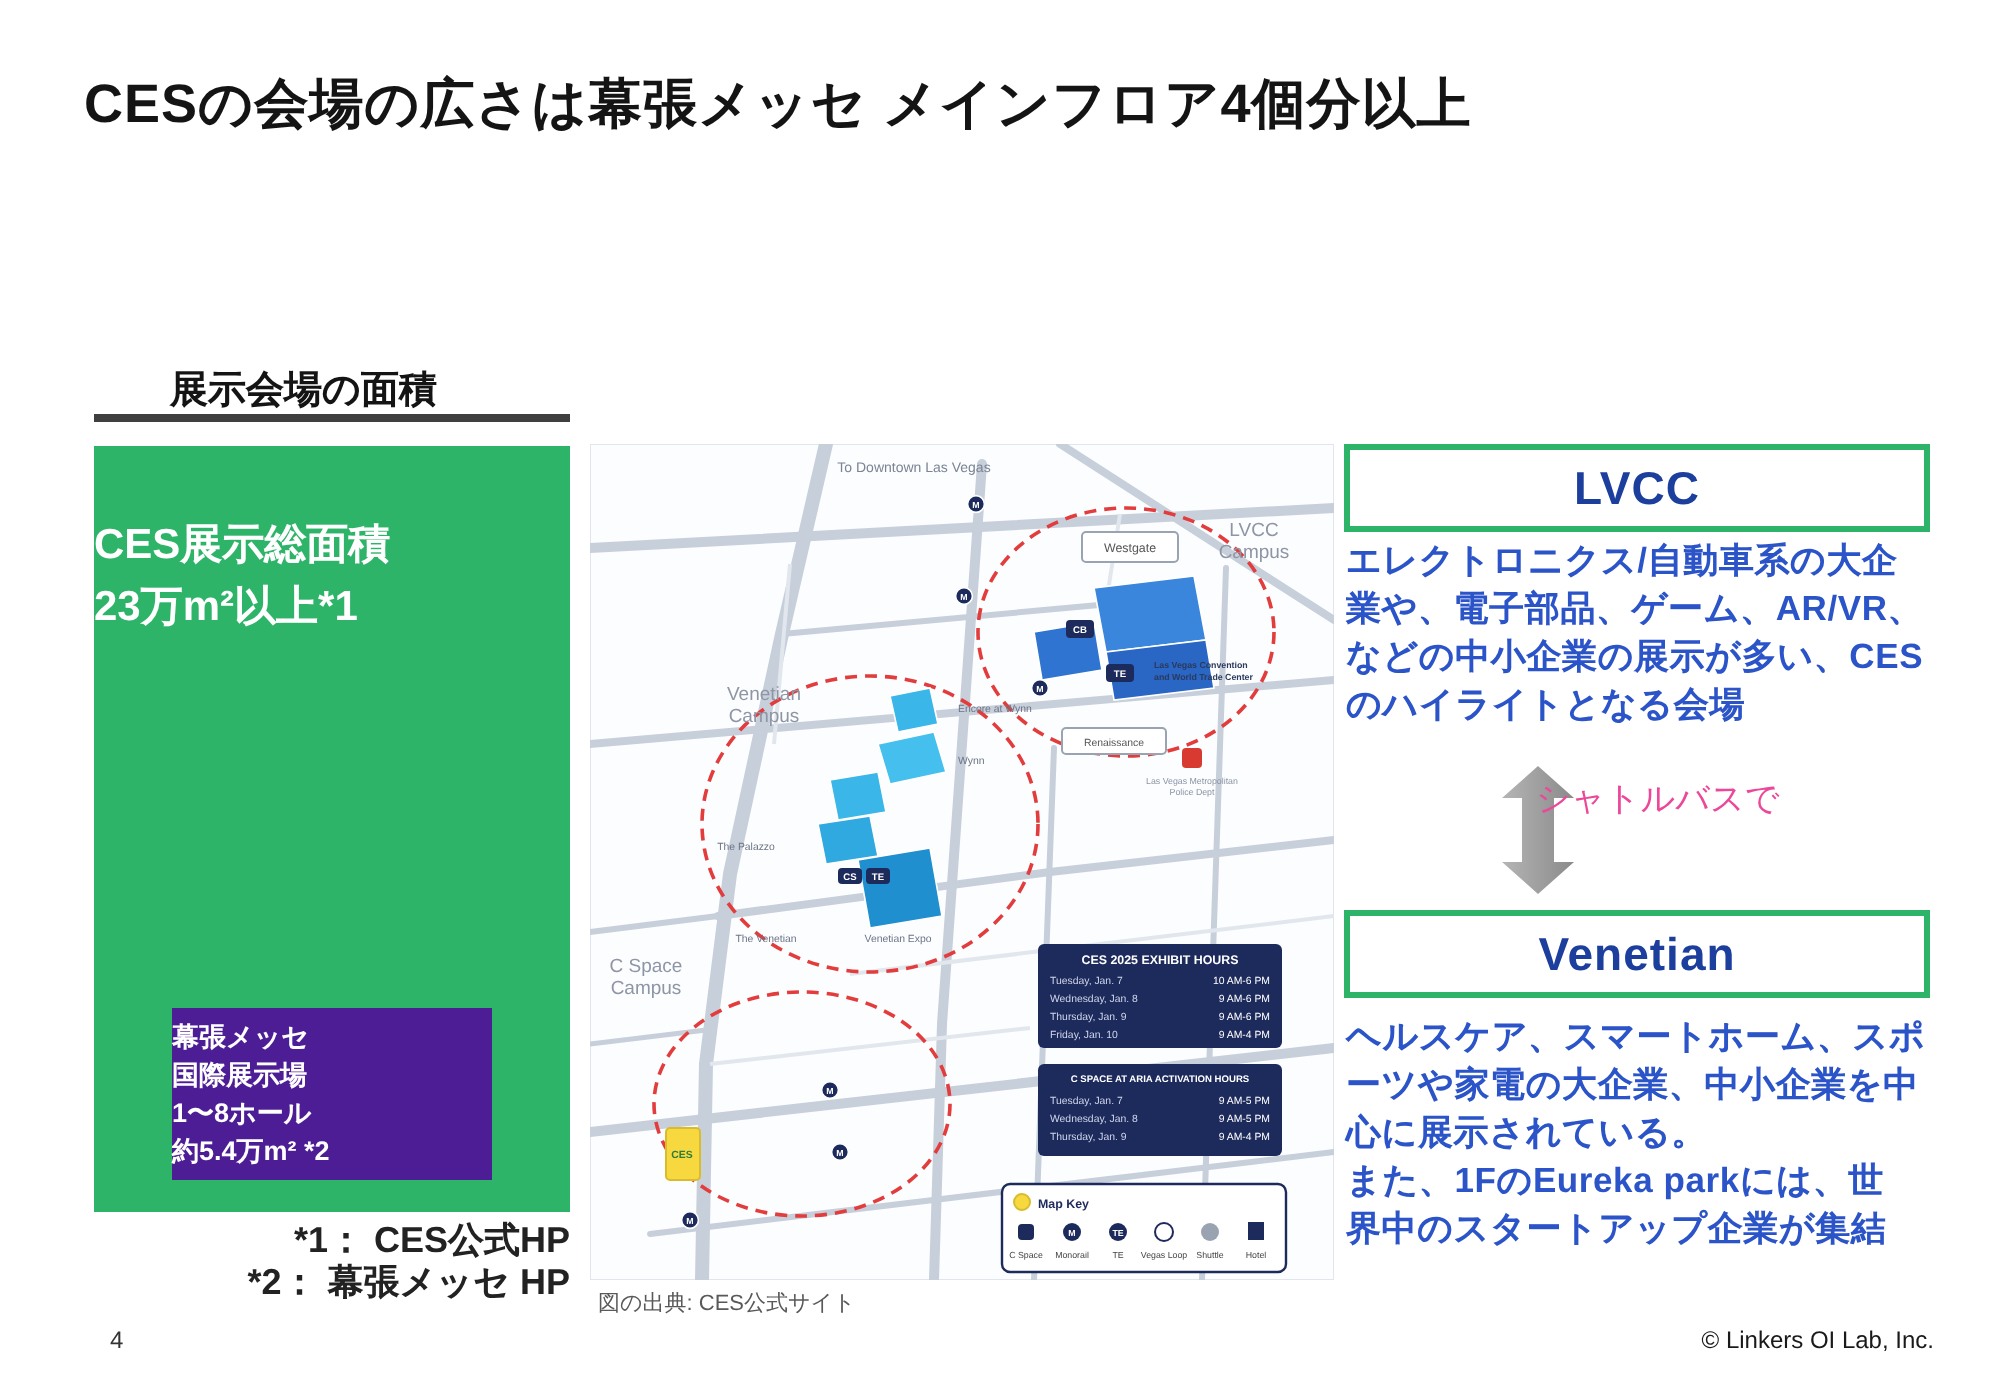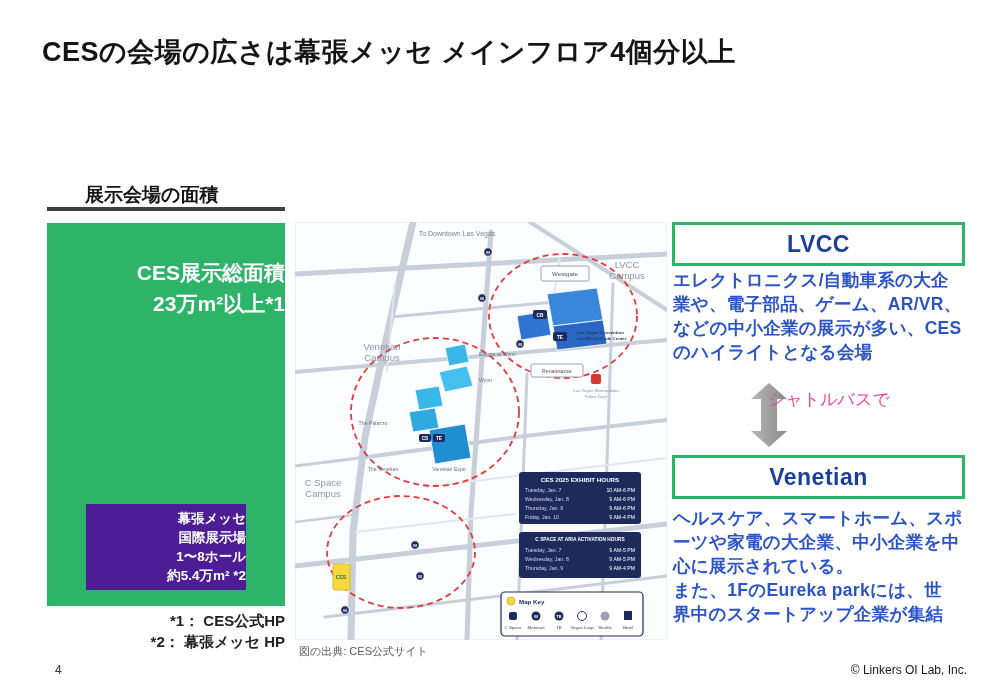--- a/index.html
+++ b/index.html
@@ -2,26 +2,26 @@
 <html><head>
 <meta charset="utf-8">
 <style>
   *{margin:0;padding:0;box-sizing:border-box}
   html,body{width:1000px;height:692px}
   body{background:#ffffff;font-family:"Liberation Sans","DejaVu Sans",sans-serif;position:relative;overflow:hidden}
   .slide{position:absolute;inset:0}
   .title{position:absolute;left:42px;top:34px;font-size:27px;font-weight:800;color:#141414;letter-spacing:.5px}
   .section-label{position:absolute;left:85px;top:182px;font-size:19px;font-weight:bold;color:#141414}
   .section-underline{position:absolute;left:47px;top:207px;width:238px;height:4px;background:#3f3f3f}
-  .green-box{position:absolute;left:47px;top:223px;width:238px;height:383px;background:#2db469;color:#fff;text-align:right}
+  .green-box{position:absolute;left:47px;top:223px;width:238px;height:383px;background:#2db469;color:#fff;text-align:left}
   .area-text{margin-top:34px;font-size:21px;font-weight:bold;line-height:31px}
   .area-text span{display:block}
   .orange-box{position:absolute;left:39px;top:281px;width:160px;height:86px;background:#4c1d95;color:#fff;font-size:13.5px;font-weight:bold;line-height:19px;padding-top:5px}
   .orange-box div{display:block}
-  .footnotes{position:absolute;left:47px;top:610px;width:238px;text-align:right;font-size:15px;font-weight:bold;color:#222;line-height:21px}
+  .footnotes{position:absolute;left:47px;top:610px;width:238px;text-align:right;font-size:18px;font-weight:bold;color:#222;line-height:21px}
   .map-wrap{position:absolute;left:295px;top:222px;width:372px;height:418px}
   .map-caption{position:absolute;left:299px;top:644px;font-size:11px;color:#595959}
   .campus-box{position:absolute;left:672px;width:293px;height:44px;background:#fff;border:3px solid #2db469;display:flex;align-items:center;justify-content:center;font-size:23px;font-weight:bold;color:#1c3f9e;letter-spacing:.5px}
   #lvcc-box{top:222px}
   #venetian-box{top:455px}
   .desc{position:absolute;left:673px;width:300px;font-size:17.5px;font-weight:bold;color:#2b54c8;line-height:24px;letter-spacing:.3px;white-space:pre-line}
   #lvcc-desc{top:268px}
   #venetian-desc{top:506px}
   .shuttle-arrow{position:absolute;left:747px;top:383px;width:46px;height:66px}
   .shuttle-text{position:absolute;left:768px;top:388px;font-size:17px;font-weight:normal;color:#ec4899;line-height:23px}

